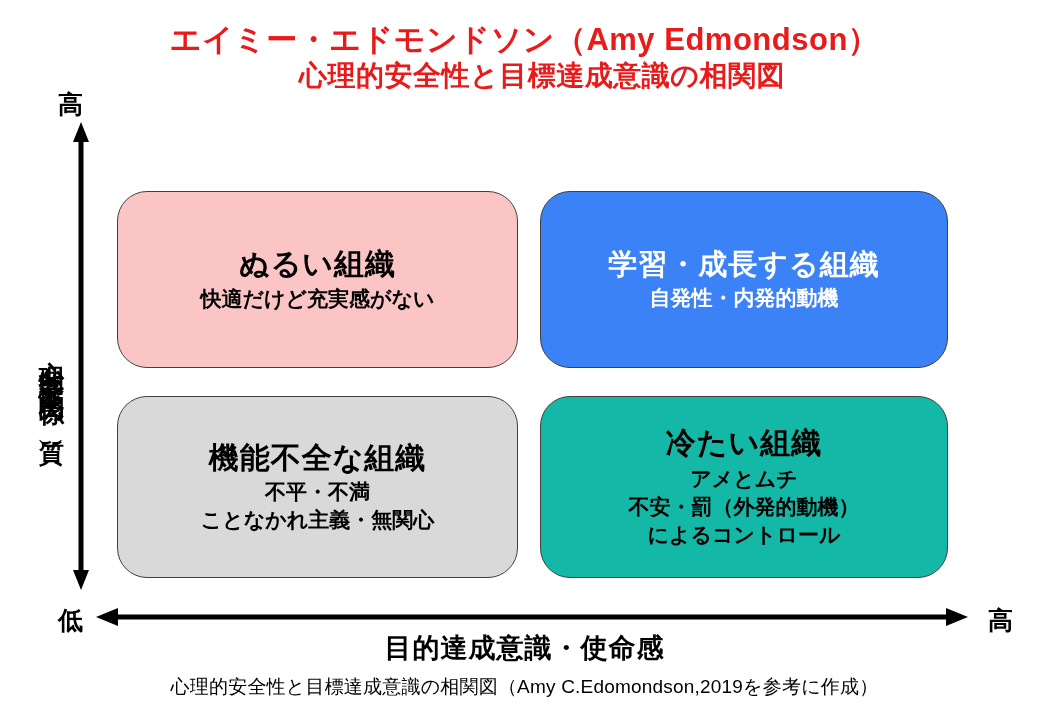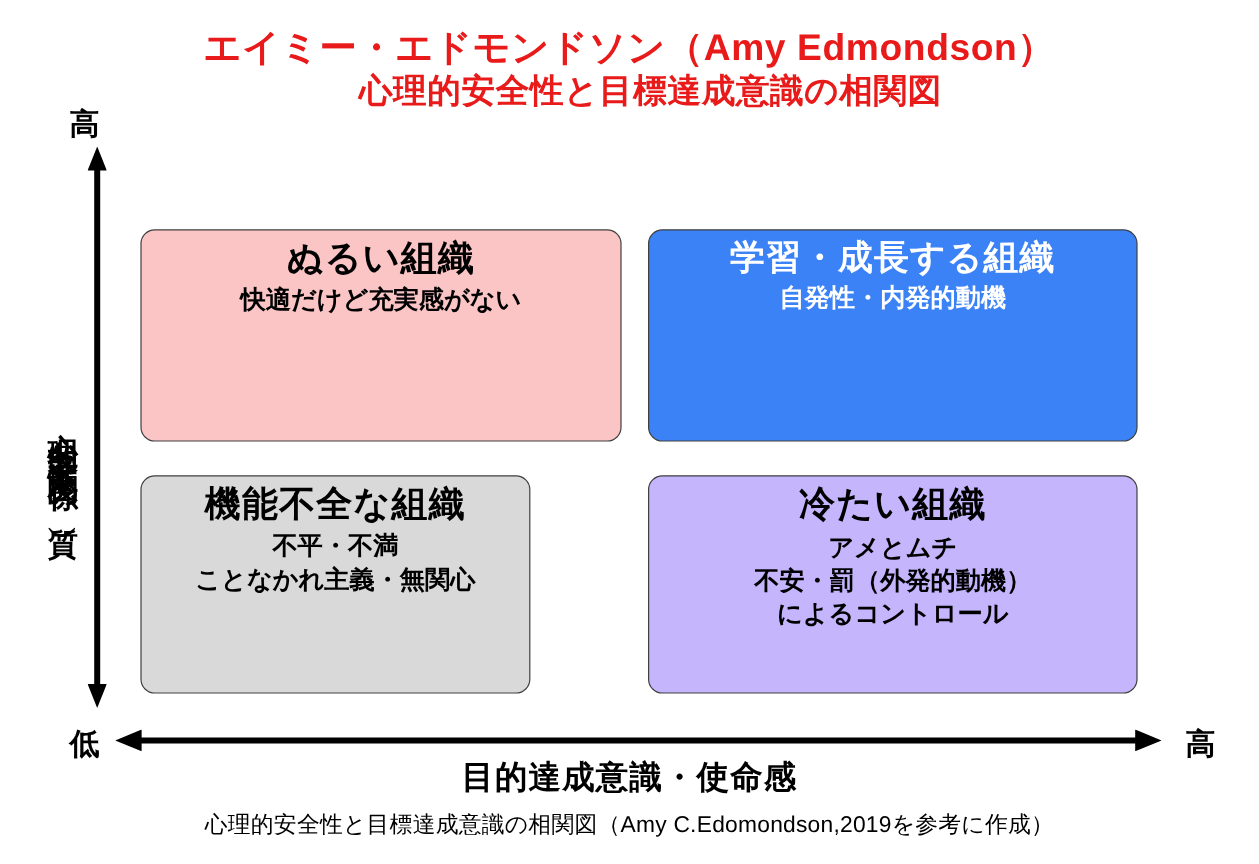--- a/index.html
+++ b/index.html
@@ -97,25 +97,26 @@
     text-align: center;
     font-size: 27px;
     font-weight: bold;
     letter-spacing: 1px;
   }
 
   
   .quad {
     position: absolute;
     border: 1.4px solid #404040;
-    border-radius: 12px;
+    border-radius: 30px;
     box-sizing: border-box;
     display: flex;
     flex-direction: column;
     align-items: center;
+    justify-content: center;
     text-align: center;
     padding: 6px 10px;
   }
   .quad-title {
     font-size: 30px;
     font-weight: bold;
     letter-spacing: 1px;
     line-height: 1.22;
     white-space: nowrap;
   }
@@ -127,21 +128,21 @@
   }
   .quad-sub-wrap { margin-top: 2px; }
 
   #quad-top-left {
     left: 117px; top: 191px; width: 401px; height: 177px;
   }
   #quad-top-right {
     left: 540px; top: 191px; width: 408px; height: 177px;
   }
   #quad-bottom-left {
-    left: 117px; top: 396px; width: 325px; height: 182px;
+    left: 117px; top: 396px; width: 401px; height: 182px;
   }
   #quad-bottom-right {
     left: 540px; top: 396px; width: 408px; height: 182px;
   }
   #quad-top-right .quad-title { font-size: 29px; }
   #quad-top-right .quad-sub { font-size: 21px; }
   #quad-bottom-right .quad-title { margin-bottom: 1px; }
 
   
   .caption {
@@ -202,21 +203,21 @@
   </div>
 
   <div class="quad" id="quad-bottom-left" style="background: rgb(217, 217, 217); color: rgb(0, 0, 0);">
     <div class="quad-title">機能不全な組織</div>
     <div class="quad-sub-wrap">
       <div class="quad-sub">不平・不満</div>
       <div class="quad-sub">ことなかれ主義・無関心</div>
     </div>
   </div>
 
-  <div class="quad" id="quad-bottom-right" style="background: #c4b5fd; color: rgb(0, 0, 0);">
+  <div class="quad" id="quad-bottom-right" style="background: #14b8a6; color: rgb(0, 0, 0);">
     <div class="quad-title">冷たい組織</div>
     <div class="quad-sub-wrap">
       <div class="quad-sub">アメとムチ</div>
       <div class="quad-sub">不安・罰（外発的動機）</div>
       <div class="quad-sub">によるコントロール</div>
     </div>
   </div>
 
   <div class="caption">心理的安全性と目標達成意識の相関図（Amy C.Edomondson,2019を参考に作成）</div>
 

